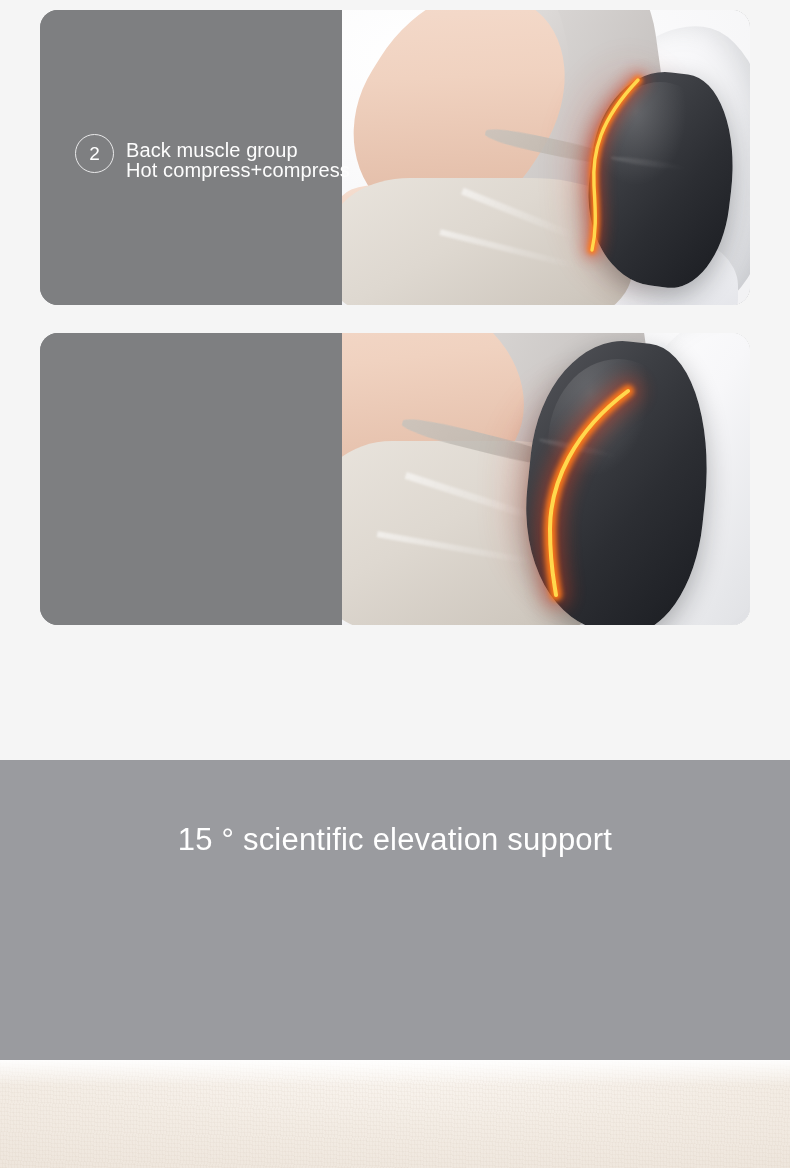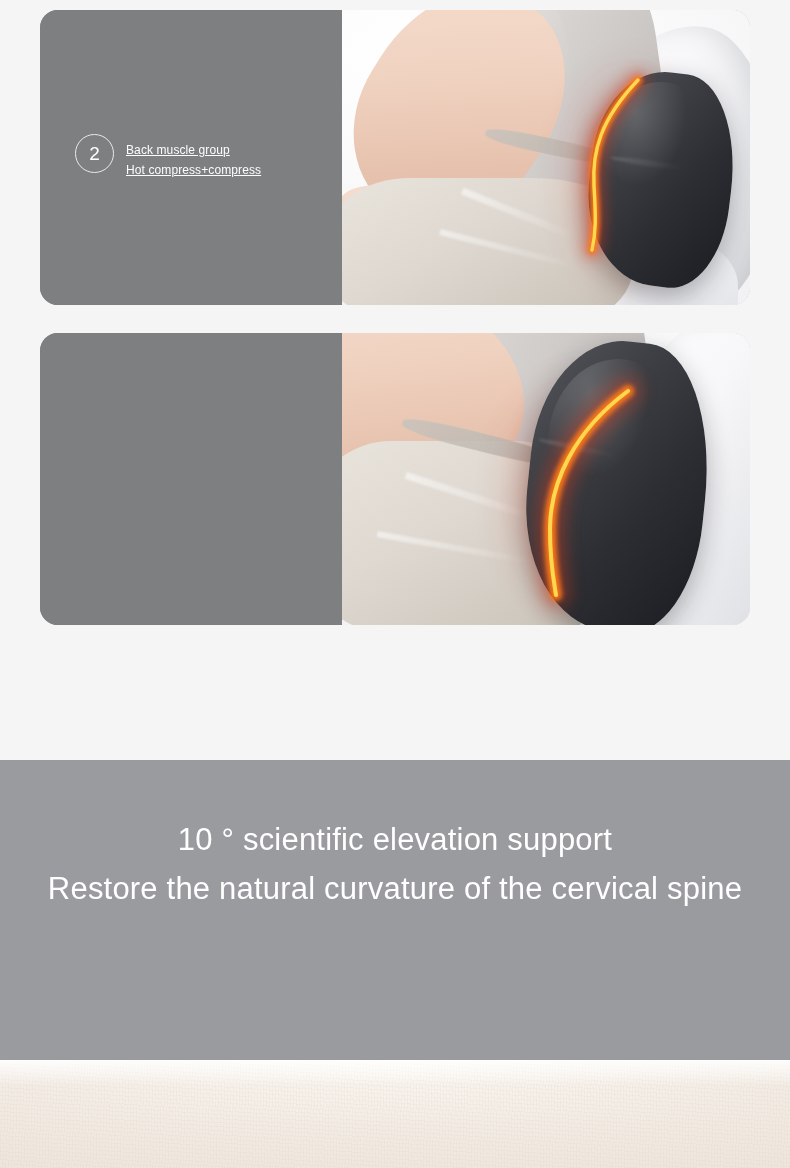--- a/index.html
+++ b/index.html
@@ -23,21 +23,21 @@
   .caption{position:absolute;display:flex;align-items:flex-start;gap:12px;}
   #panel-2 .caption{left:35px;top:130px;}
 
   .badge{
     width:37px;height:37px;flex:0 0 37px;border-radius:50%;
     border:1.4px solid #e9e9ea;color:#fff;
     display:flex;align-items:center;justify-content:center;
     font-size:19px;line-height:1;font-weight:400;
     margin-top:-6px;
   }
-  .cap-lines{color:#fdfdfd;font-size:12px;line-height:20px;font-weight:300;white-space:nowrap;text-decoration:underline;}
+  .cap-lines{color:#fdfdfd;font-size:20px;line-height:20px;font-weight:300;white-space:nowrap;}
   .cap-lines div{letter-spacing:.1px;}
 
   
   .scene{position:absolute;inset:0;background:
       radial-gradient(120% 90% at 20% 15%, #ffffff 0%, #fafafb 45%, #f2f2f4 100%);}
 
   
   .chair-back{
     position:absolute;border-radius:60% 42% 46% 54%/70% 58% 42% 30%;
     background:linear-gradient(115deg,#ffffff 0%,#f7f7f9 38%,#e6e7ea 70%,#d7d8dc 100%);
@@ -208,22 +208,21 @@
             <path d="M286,58 C232,98 208,150 208,196 C208,232 212,248 214,262" stroke="#ffd84d" stroke-width="4" opacity="1"></path>
           </svg>
         </div>
       </div>
     </div>
 
   </div>
 
   <div id="banner">
     <div class="banner-text">
-      <div class="banner-line-1">10 ° scientific elevation support</div>
-      <div class="banner-line-2">Restore the natural curvature of the cervical spine</div>
+      <div class="banner-line-1">15 ° scientific elevation support</div>
     </div>
   </div>
 
   <div id="floor">
     <div class="floor-grain"></div>
     <div class="floor-top-fade"></div>
   </div>
 
 </div>
 

